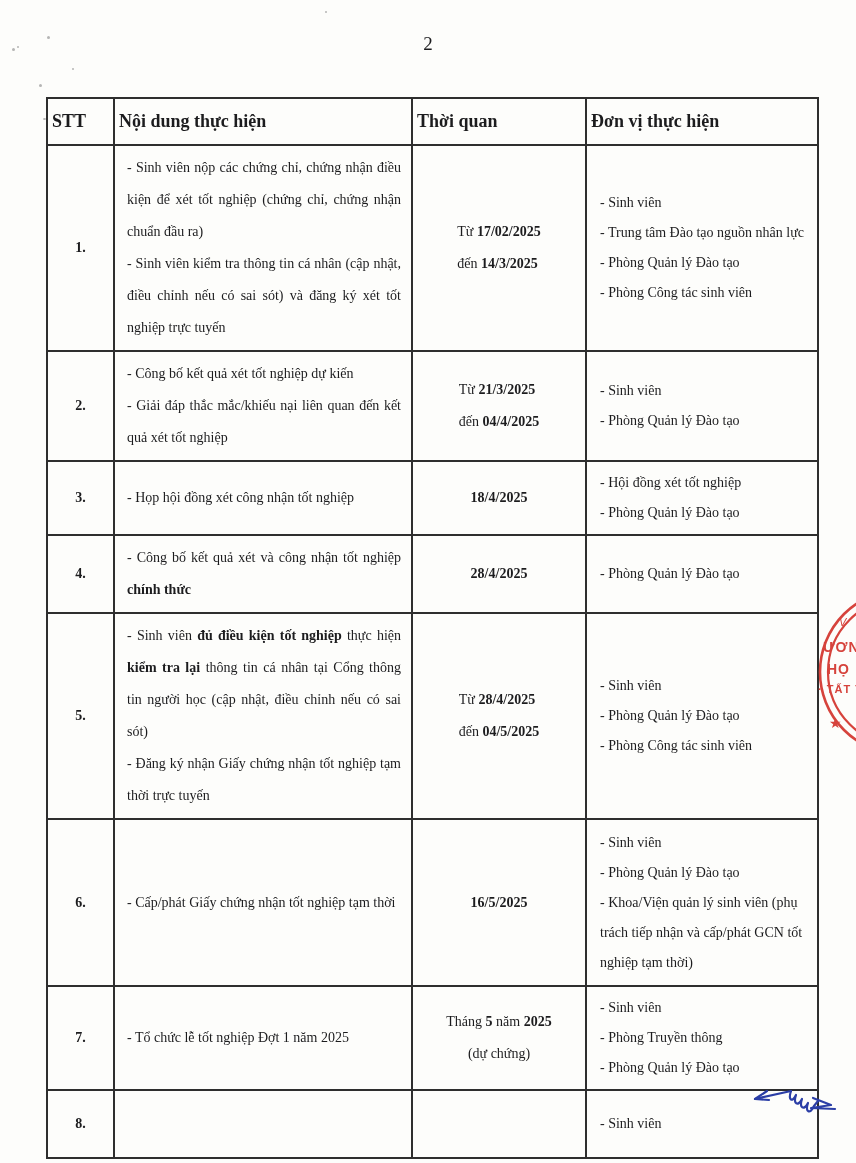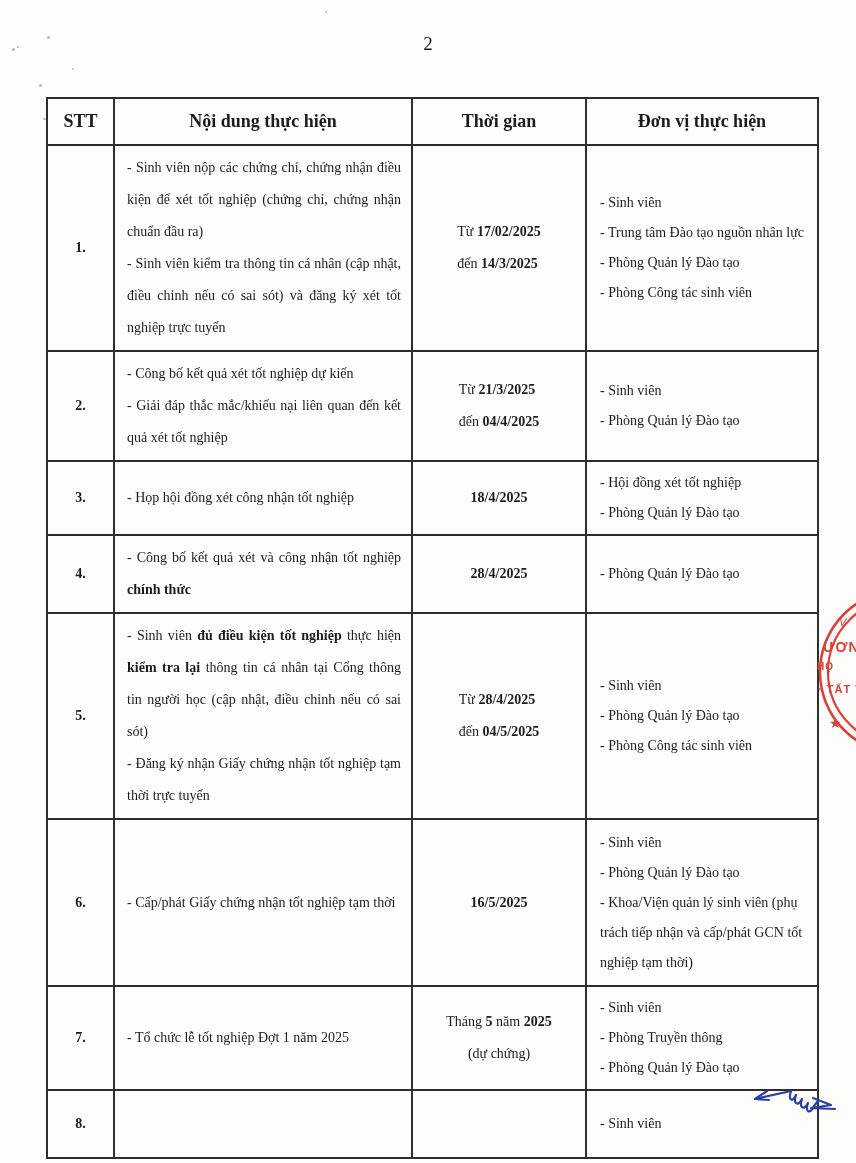--- a/index.html
+++ b/index.html
@@ -23,21 +23,21 @@
   table.schedule{
     position:absolute;left:46px;top:97px;width:771px;
     border-collapse:collapse;table-layout:fixed;
   }
   table.schedule th,table.schedule td{
     border:2px solid #2e2e2e;
     vertical-align:middle;
     font-size:14px;
   }
   table.schedule th{
-    font-size:18px;font-weight:bold;text-align:center;
+    font-size:18px;font-weight:bold;text-align:left;
     height:41px;padding:2px 4px;
   }
   .c-stt{width:67px;text-align:center;font-weight:bold;}
   .c-content{width:298px;padding:6px 10px 6px 12px;}
   .c-time{width:174px;text-align:center;padding:4px 6px;border-radius:25px;}
   .c-units{width:232px;padding:6px 8px 6px 13px;}
   .para{text-align:justify;line-height:32px;}
   .time-block{display:inline-block;line-height:32px;}
   .time-block.left{text-align:left;}
   .time-block.center{}
@@ -57,21 +57,21 @@
     overflow:hidden;pointer-events:none;
     font-family:"Liberation Sans","DejaVu Sans",sans-serif;
   }
   .stamp svg{position:absolute;left:0;top:0;}
   .stamp .frag{
     position:absolute;color:#d6433c;font-weight:bold;
     white-space:nowrap;letter-spacing:1px;
   }
   .stamp .f0{left:25px;top:24px;font-size:11px;font-style:italic;font-weight:normal;}
   .stamp .f1{left:9px;top:47px;font-size:14px;}
-  .stamp .f2{left:3px;top:69px;font-size:10px;}
+  .stamp .f2{left:13px;top:69px;font-size:14px;}
   .stamp .f3{left:4px;top:91px;font-size:11px;}
   .stamp .star{left:15px;top:123px;font-size:14px;font-weight:normal;}
   
   .scribble{position:absolute;left:745px;top:1078px;pointer-events:none;}
   
   .speck{position:absolute;background:#8f8f8f;border-radius:50%;opacity:.65;}
 </style>
 </head>
 <body>
 
@@ -91,21 +91,21 @@
     <colgroup>
       <col style="width:67px">
         <col style="width:298px">
         <col style="width:174px">
         <col style="width:232px">
     </colgroup>
     <thead>
       <tr>
         <th>STT</th>
         <th>Nội dung thực hiện</th>
-        <th>Thời gian</th>
+        <th>Thời quan</th>
         <th>Đơn vị thực hiện</th>
       </tr>
     </thead>
     <tbody id="tbody">
         <tr>
           <td class="c-stt">1.</td>
           <td class="c-content">
             <div class="para"><span>- Sinh viên nộp các chứng chỉ, chứng nhận điều kiện để xét tốt nghiệp (chứng chỉ, chứng nhận chuẩn đầu ra)</span></div>
             <div class="para"><span>- Sinh viên kiểm tra thông tin cá nhân (cập nhật, điều chỉnh nếu có sai sót) và đăng ký xét tốt nghiệp trực tuyến</span></div>
           </td>

